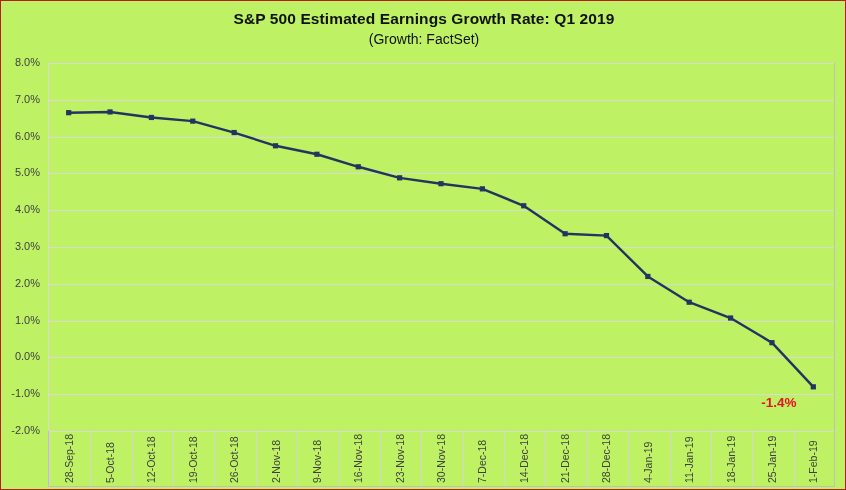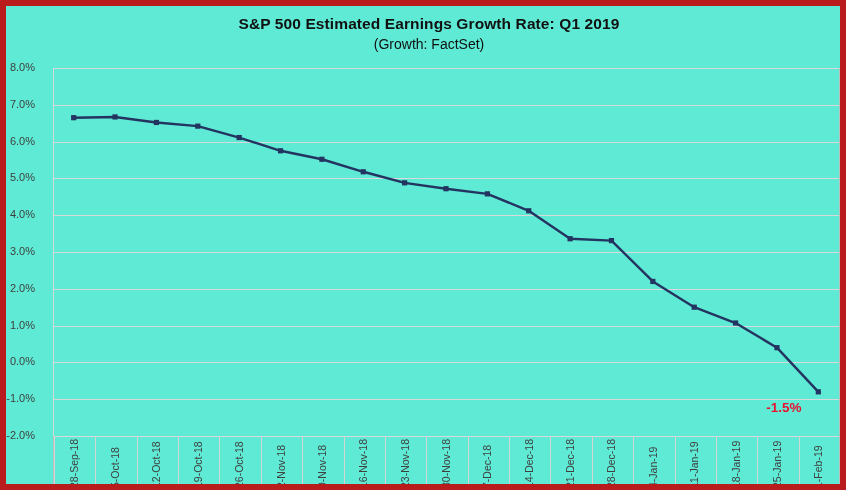--- a/index.html
+++ b/index.html
@@ -7,23 +7,23 @@
     padding: 0;
     background: #ffffff;
   }
   body {
     font-family: "Liberation Sans", sans-serif;
   }
   #chart-frame {
     position: relative;
     width: 846px;
     height: 490px;
-    background: #5eead4;
+    background: #bef264;
     box-sizing: border-box;
-    border: 6px solid #b91c1c;
+    border: 1px solid #b91c1c;
     overflow: hidden;
   }
   
   #title-block {
     position: absolute;
     left: 0;
     top: 8px;
     width: 846px;
     text-align: center;
   }
@@ -229,15 +229,15 @@
       <div class="xtick-sep" style="left: 620.526px;"></div>
       <div class="xlabel" style="left: 646.211px;">11-Jan-19</div>
       <div class="xtick-sep" style="left: 661.895px;"></div>
       <div class="xlabel" style="left: 687.579px;">18-Jan-19</div>
       <div class="xtick-sep" style="left: 703.263px;"></div>
       <div class="xlabel" style="left: 728.947px;">25-Jan-19</div>
       <div class="xtick-sep" style="left: 744.632px;"></div>
       <div class="xlabel" style="left: 770.316px;">1-Feb-19</div>
     </div>
 
-  <div id="end-value-label" style="left: 760.316px; top: 393.84px; color: rgb(232, 17, 45);">-1.5%</div>
+  <div id="end-value-label" style="left: 760.316px; top: 393.84px; color: rgb(232, 17, 45);">-1.4%</div>
 
 </div>
 
 </body></html>

